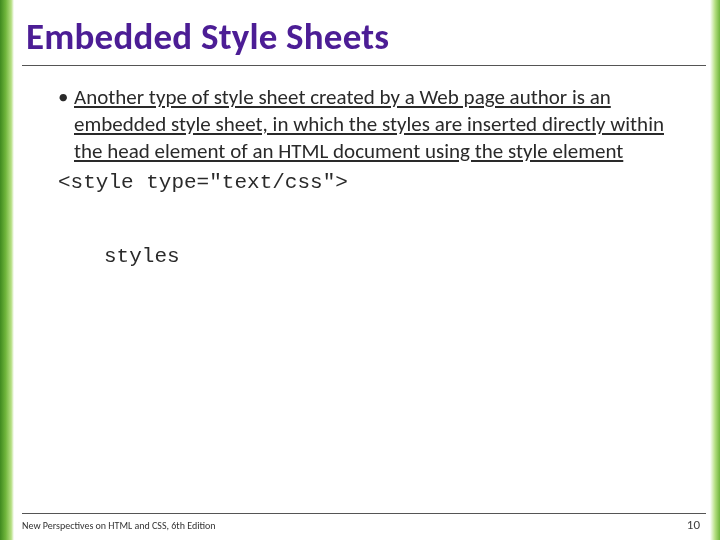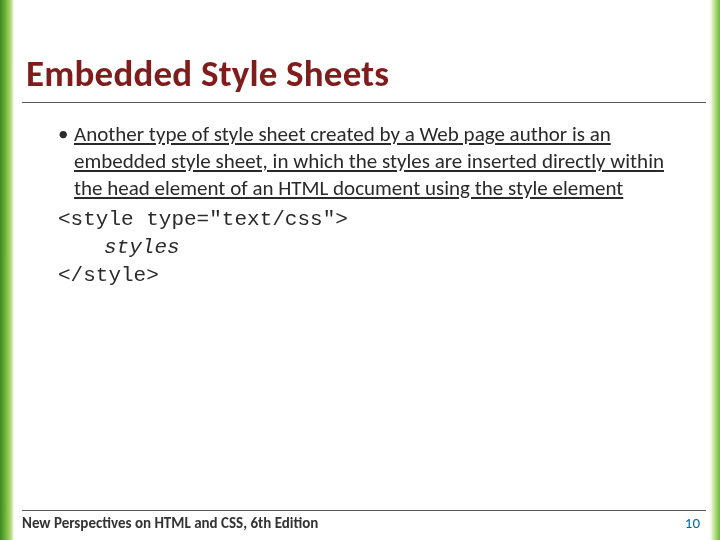--- a/index.html
+++ b/index.html
@@ -34,25 +34,24 @@
       #6fb53b 0%, #b5df82 50%, #ffffff 100%);
   }
   .inner {
     position: absolute;
     left: 22px; right: 14px;
     top: 0; bottom: 0;
   }
   .title {
     font-size: 37px;
     font-weight: 700;
-    color: #7f1d1d;
+    color: #4c1d95;
     padding: 14px 4px 6px 4px;
     border-bottom: 1.5px solid #555555;
     letter-spacing: 0.2px;
-    margin-top: 37px;
   }
   .body {
     padding: 18px 28px 0 36px;
     font-size: 21px;
     color: #2a2a2a;
     line-height: 1.28;
   }
   .bullet {
     position: relative;
     padding-left: 16px;
@@ -67,58 +66,57 @@
     font-size: 21px;
   }
   .code {
     font-family: "Courier New", Courier, monospace;
     font-size: 21px;
     white-space: pre;
     line-height: 1.35;
   }
   .code.indent {
     padding-left: 46px;
-    font-style: italic;
+    margin-top: 46px;
   }
   .footer {
     position: absolute;
     left: 22px; right: 14px;
     bottom: 8px;
     border-top: 1px solid #555555;
     padding-top: 3px;
     display: flex;
     justify-content: space-between;
     align-items: baseline;
   }
   .footer-left {
-    font-size: 15px;
-    font-weight: 700;
+    font-size: 10px;
+    font-weight: 400;
     color: #333;
   }
   .footer-right {
-    font-size: 15px;
-    color: #0369a1;
+    font-size: 13px;
+    color: #404040;
     padding-right: 6px;
   }
 </style>
 </head>
 <body>
 
 <div class="slide">
   <div class="side-left"></div>
   <div class="side-right"></div>
 
   <div class="inner">
     <div class="title">Embedded Style Sheets</div>
 
     <div class="body">
       <div class="bullet">Another type of style sheet created by a Web page author is an embedded style sheet, in which the styles are inserted directly within the head element of an HTML document using the style element</div>
       <div class="code">&lt;style type="text/css"&gt;</div>
       <div class="code indent">styles</div>
-      <div class="code">&lt;/style&gt;</div>
     </div>
   </div>
 
   <div class="footer">
     <div class="footer-left">New Perspectives on HTML and CSS, 6th Edition</div>
     <div class="footer-right">10</div>
   </div>
 </div>
 
 </body></html>

